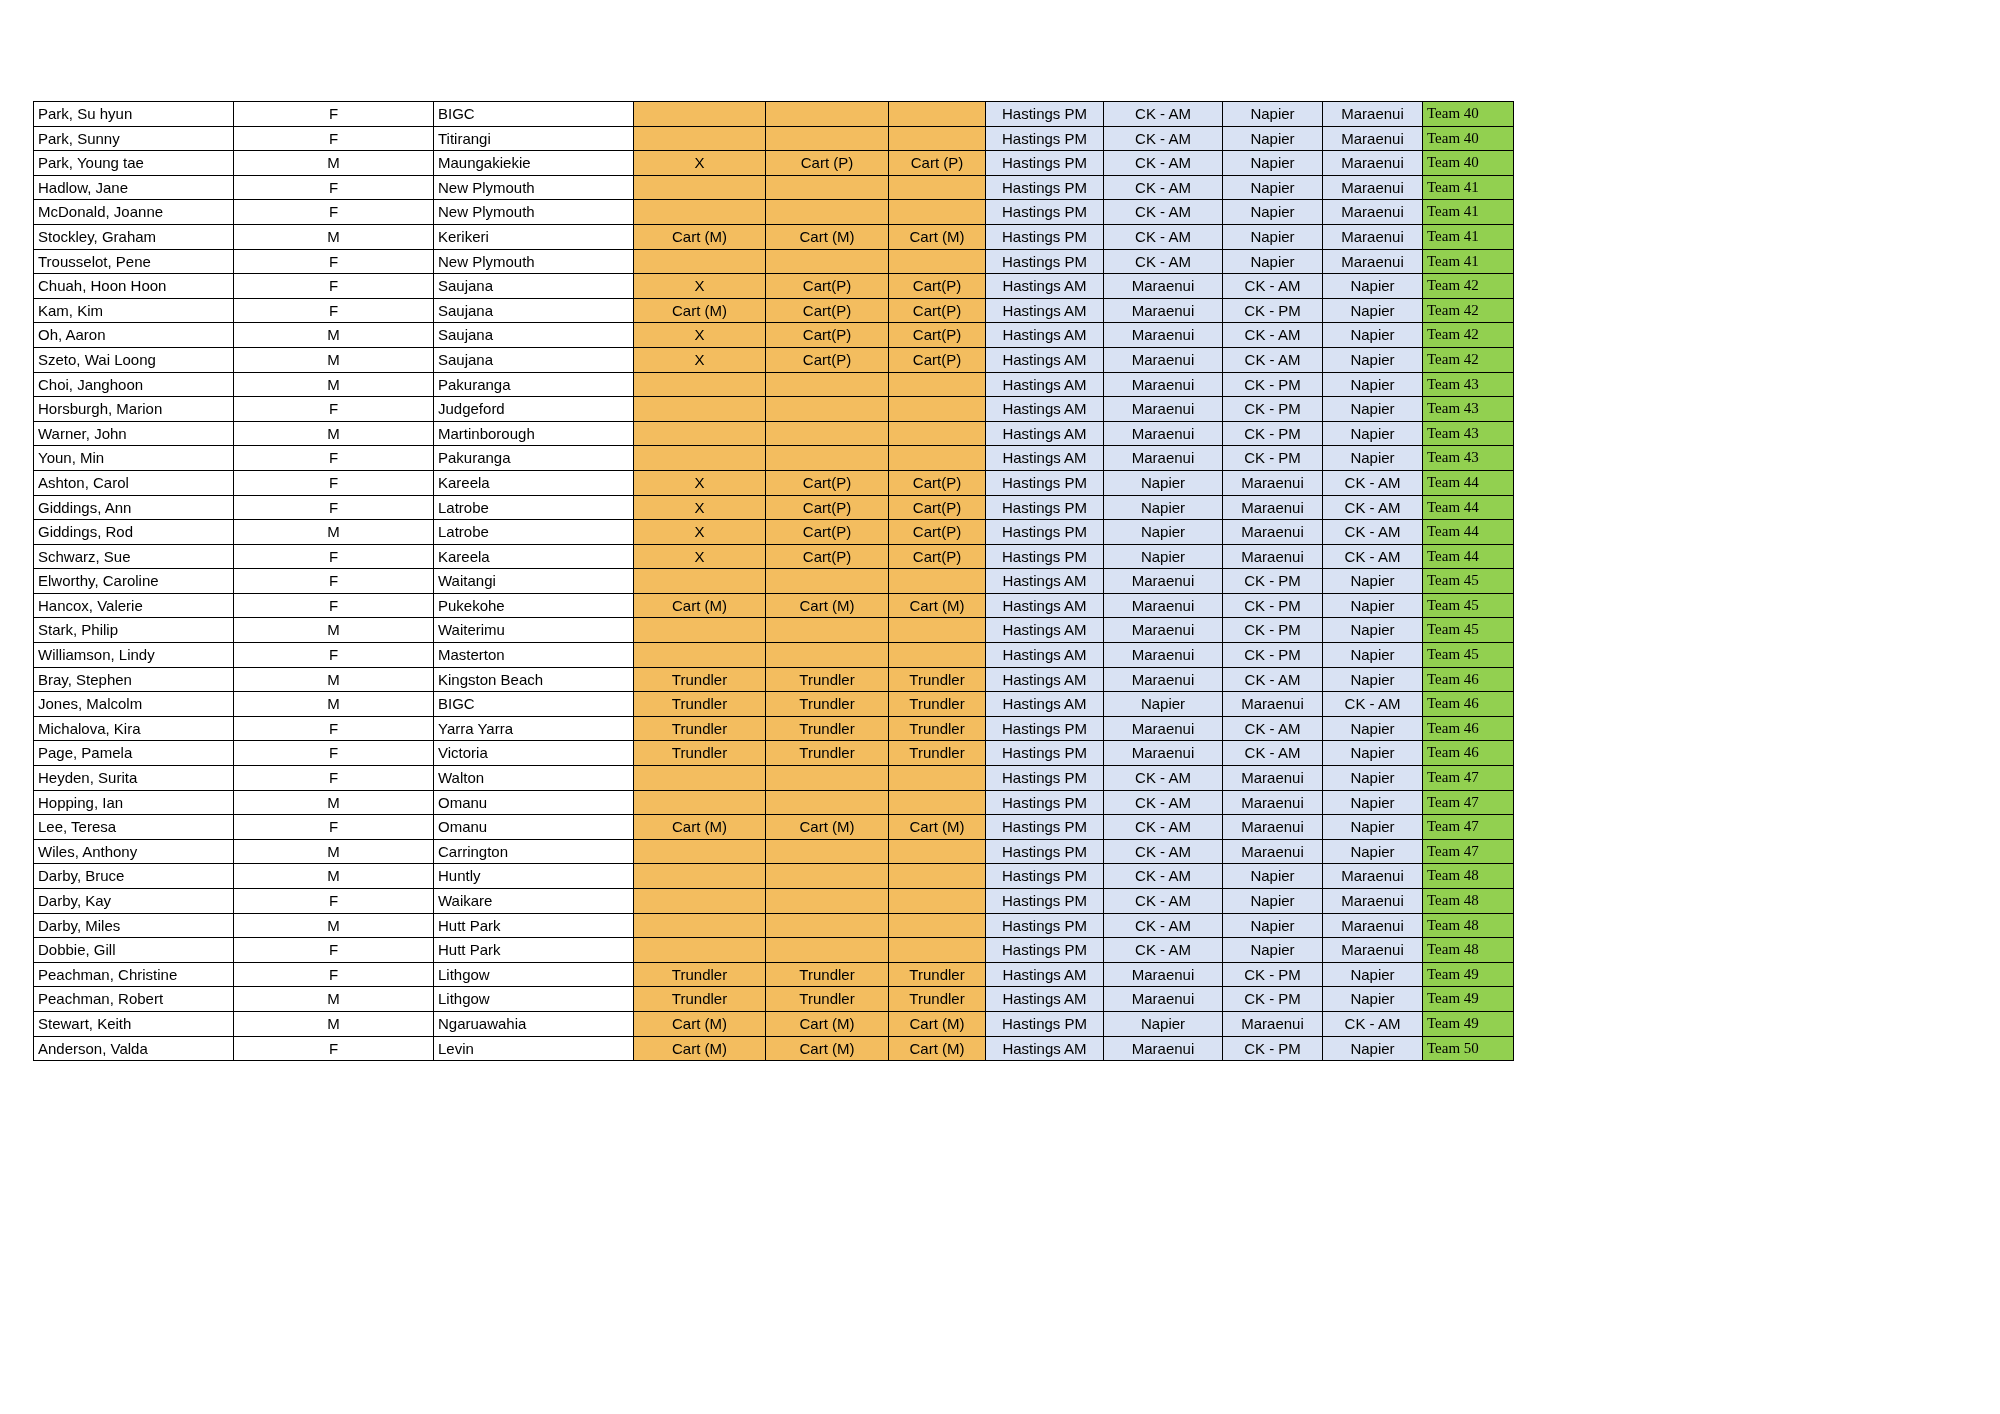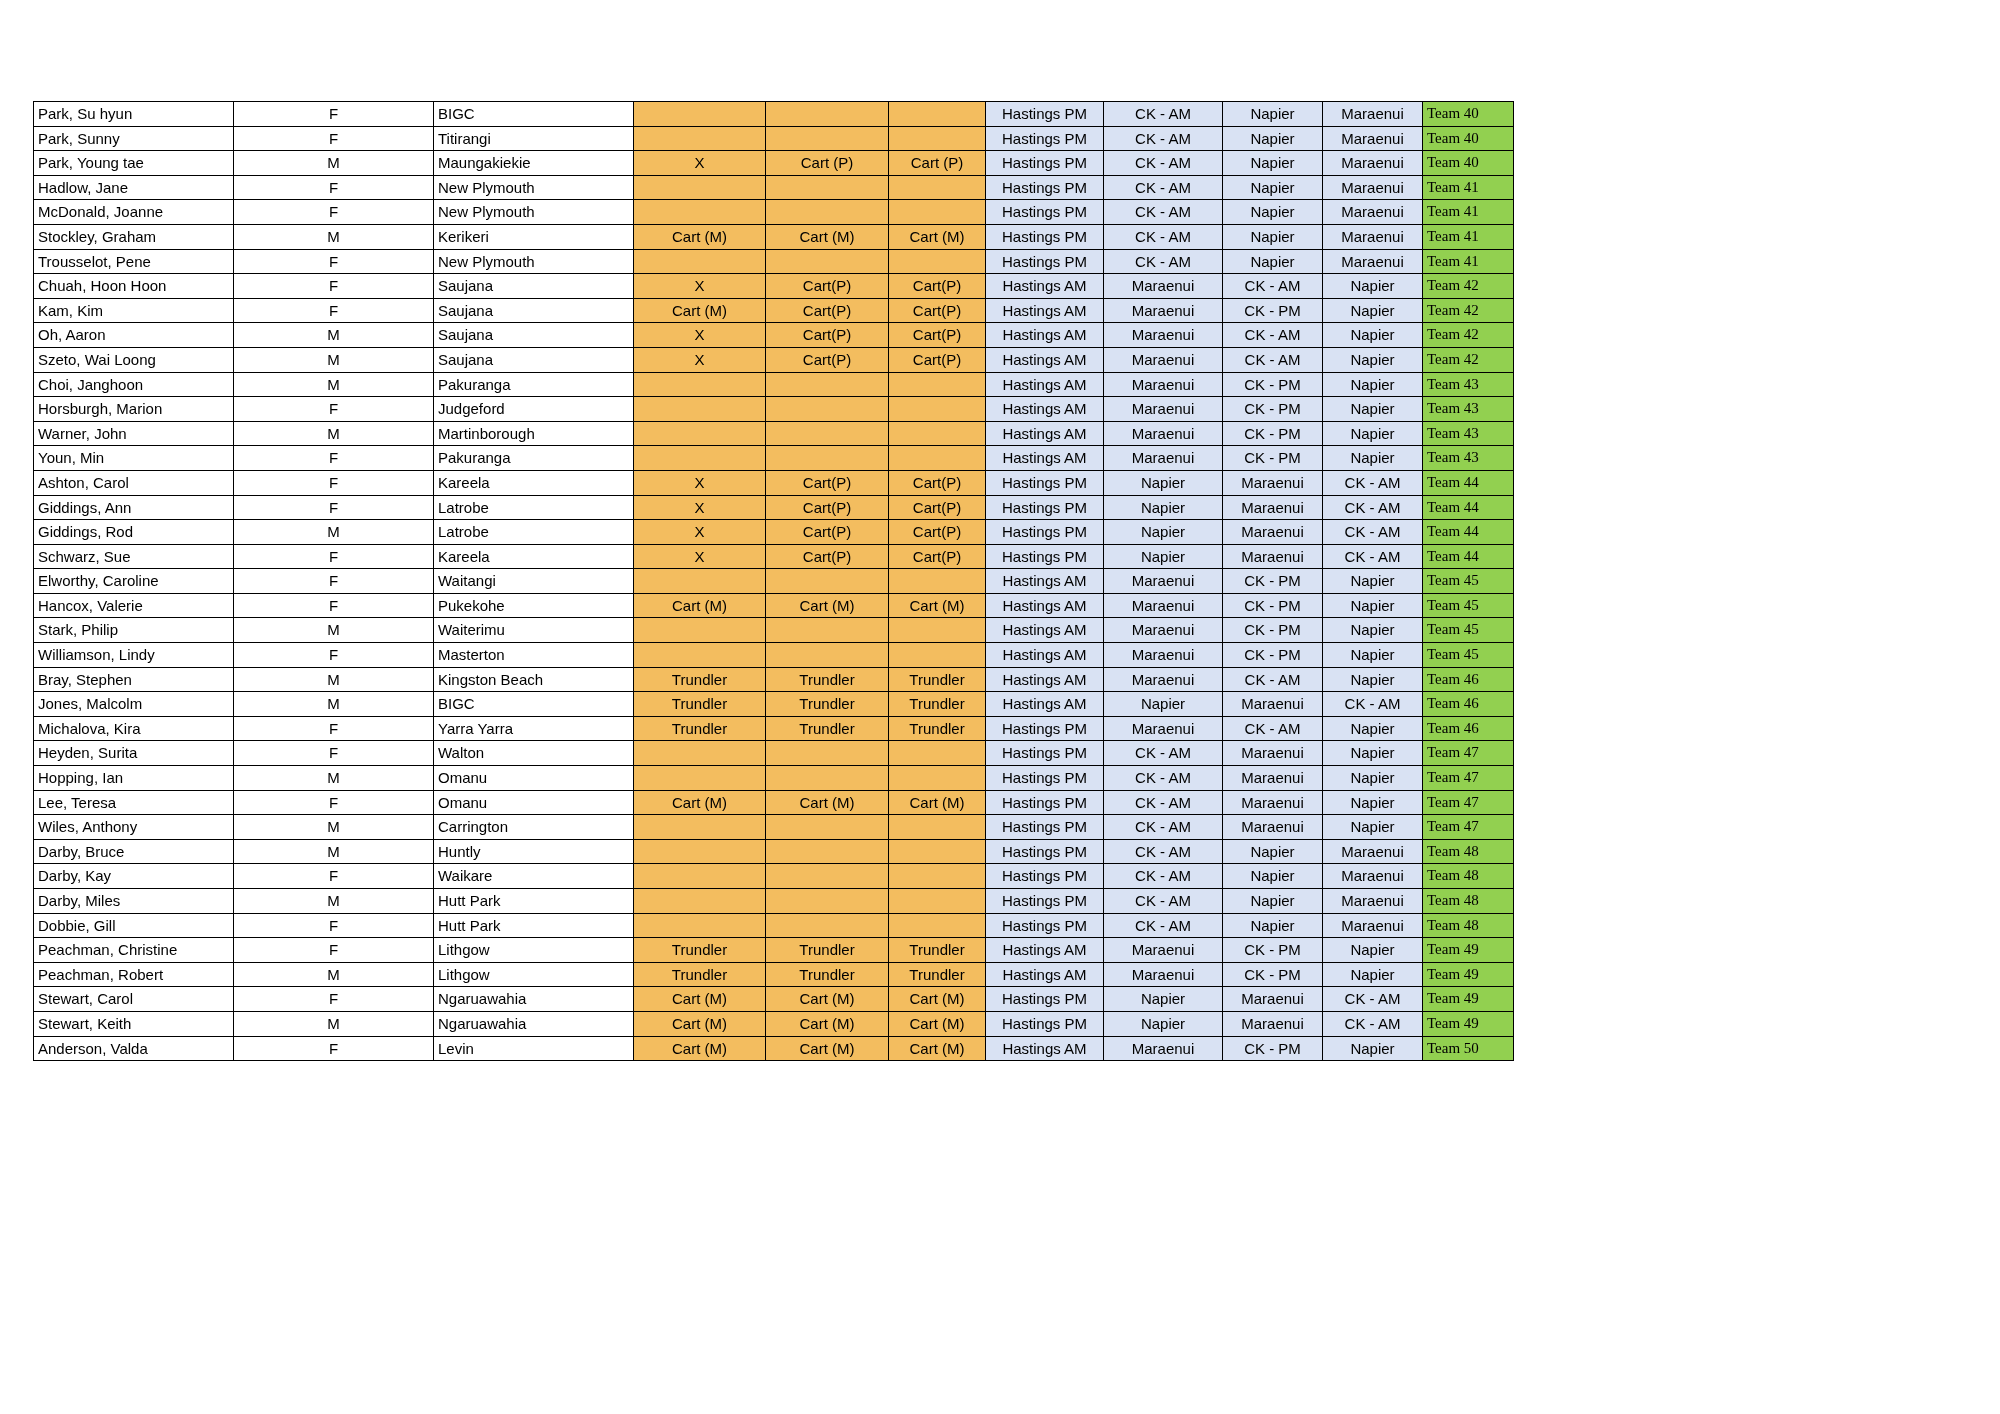--- a/index.html
+++ b/index.html
@@ -392,20 +392,33 @@
           <td class="c-orange t-center">Trundler</td>
           <td class="c-orange t-center">Trundler</td>
           <td class="c-orange t-center">Trundler</td>
           <td class="c-blue t-center">Hastings PM</td>
           <td class="c-blue t-center">Maraenui</td>
           <td class="c-blue t-center">CK - AM</td>
           <td class="c-blue t-center">Napier</td>
           <td class="c-green t-left team">Team 46</td>
         </tr>
         <tr>
+          <td class="c-white t-left">Page, Pamela</td>
+          <td class="c-white t-center">F</td>
+          <td class="c-white t-left">Victoria</td>
+          <td class="c-orange t-center">Trundler</td>
+          <td class="c-orange t-center">Trundler</td>
+          <td class="c-orange t-center">Trundler</td>
+          <td class="c-blue t-center">Hastings PM</td>
+          <td class="c-blue t-center">Maraenui</td>
+          <td class="c-blue t-center">CK - AM</td>
+          <td class="c-blue t-center">Napier</td>
+          <td class="c-green t-left team">Team 46</td>
+        </tr>
+        <tr>
           <td class="c-white t-left">Heyden, Surita</td>
           <td class="c-white t-center">F</td>
           <td class="c-white t-left">Walton</td>
           <td class="c-orange t-center"></td>
           <td class="c-orange t-center"></td>
           <td class="c-orange t-center"></td>
           <td class="c-blue t-center">Hastings PM</td>
           <td class="c-blue t-center">CK - AM</td>
           <td class="c-blue t-center">Maraenui</td>
           <td class="c-blue t-center">Napier</td>
@@ -519,33 +532,20 @@
           <td class="c-white t-left">Peachman, Robert</td>
           <td class="c-white t-center">M</td>
           <td class="c-white t-left">Lithgow</td>
           <td class="c-orange t-center">Trundler</td>
           <td class="c-orange t-center">Trundler</td>
           <td class="c-orange t-center">Trundler</td>
           <td class="c-blue t-center">Hastings AM</td>
           <td class="c-blue t-center">Maraenui</td>
           <td class="c-blue t-center">CK - PM</td>
           <td class="c-blue t-center">Napier</td>
-          <td class="c-green t-left team">Team 49</td>
-        </tr>
-        <tr>
-          <td class="c-white t-left">Stewart, Carol</td>
-          <td class="c-white t-center">F</td>
-          <td class="c-white t-left">Ngaruawahia</td>
-          <td class="c-orange t-center">Cart (M)</td>
-          <td class="c-orange t-center">Cart (M)</td>
-          <td class="c-orange t-center">Cart (M)</td>
-          <td class="c-blue t-center">Hastings PM</td>
-          <td class="c-blue t-center">Napier</td>
-          <td class="c-blue t-center">Maraenui</td>
-          <td class="c-blue t-center">CK - AM</td>
           <td class="c-green t-left team">Team 49</td>
         </tr>
         <tr>
           <td class="c-white t-left">Stewart, Keith</td>
           <td class="c-white t-center">M</td>
           <td class="c-white t-left">Ngaruawahia</td>
           <td class="c-orange t-center">Cart (M)</td>
           <td class="c-orange t-center">Cart (M)</td>
           <td class="c-orange t-center">Cart (M)</td>
           <td class="c-blue t-center">Hastings PM</td>

